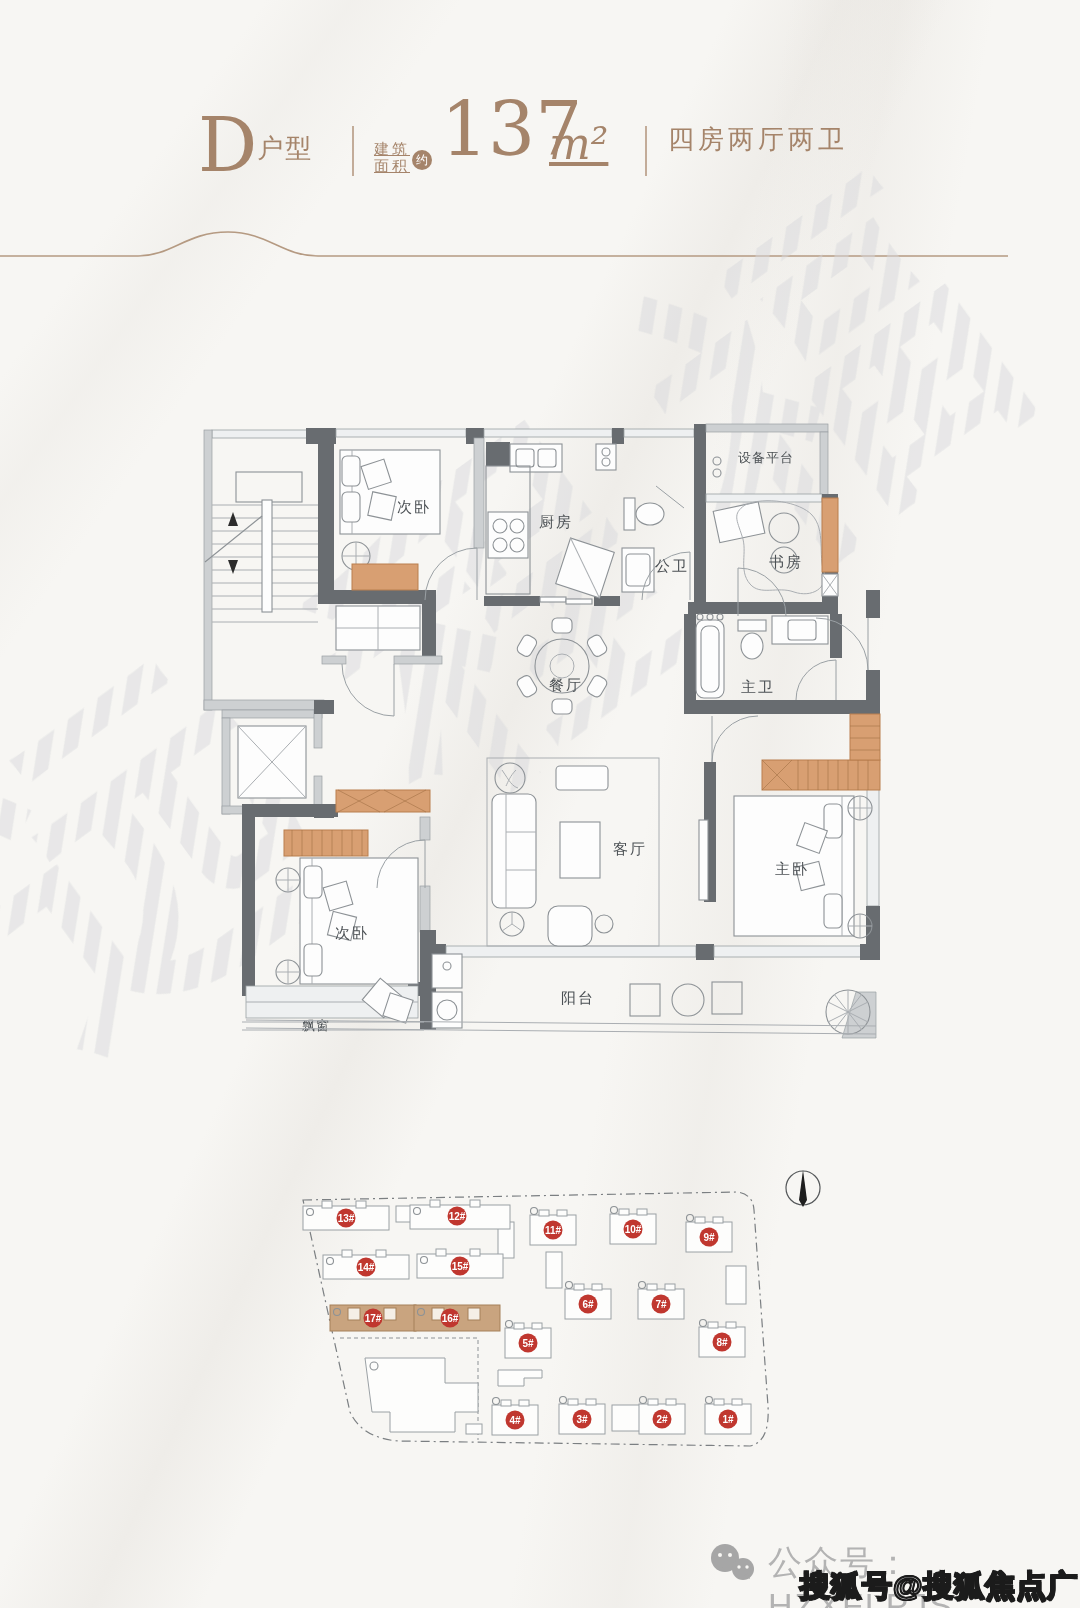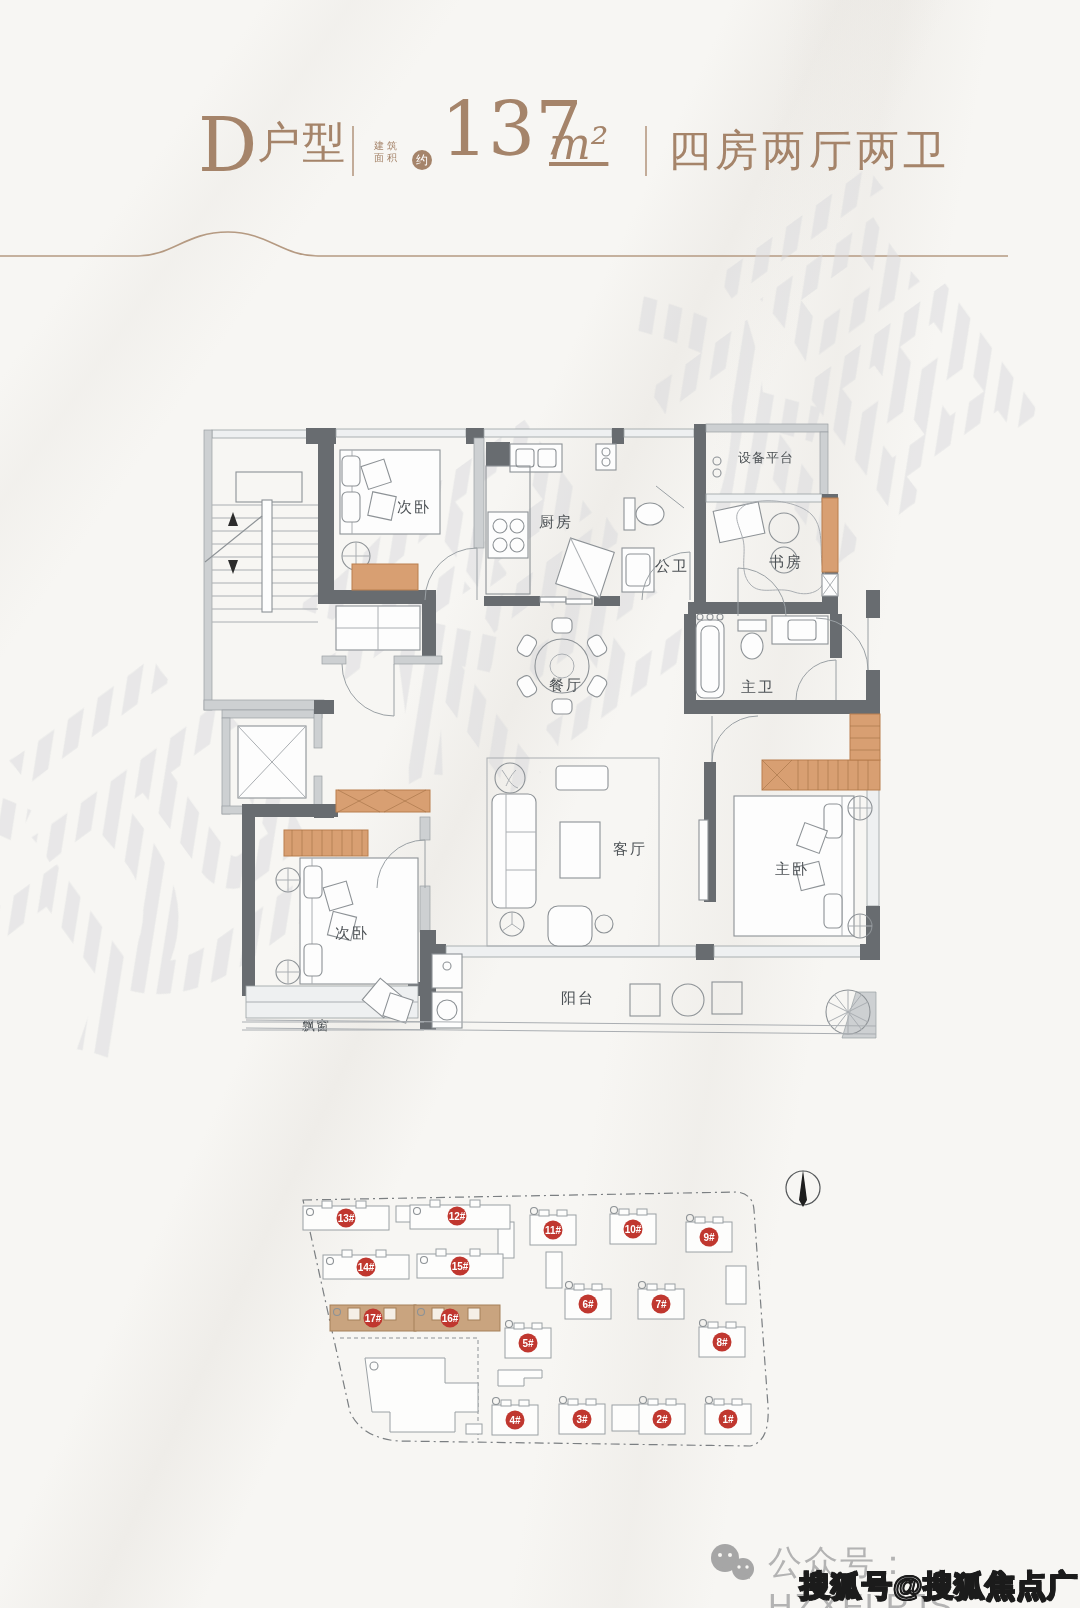--- a/index.html
+++ b/index.html
@@ -9,23 +9,23 @@
     background-image:
       linear-gradient(115deg, transparent 40%, rgba(206,200,192,.20) 46%, transparent 52%),
       linear-gradient(100deg, transparent 58%, rgba(206,200,192,.16) 66%, transparent 73%),
       linear-gradient(125deg, transparent 12%, rgba(210,205,198,.14) 16%, transparent 21%);
     font-family:"Liberation Sans", sans-serif;
   }
   .abs{position:absolute;}
   
   .hd-accent{color:#a5846a;}
   .hd-big{font-family:"DejaVu Serif", serif;font-size:74px;line-height:1;}
-  .hd-cn{font-size:43px;letter-spacing:2px;}
+  .hd-cn{font-size:26px;letter-spacing:2px;}
   .hd-divider{width:2px;height:50px;background:#b59a82;opacity:.8;}
-  .hd-small{font-size:10px;line-height:1.15;letter-spacing:3px;}
+  .hd-small{font-size:15px;line-height:1.15;letter-spacing:3px;text-decoration:underline;}
   .hd-approx{width:20px;height:20px;border-radius:50%;background:#a5846a;color:#fff;
      font-size:12px;display:flex;align-items:center;justify-content:center;}
   .hd-unit{font-family:"DejaVu Serif", serif;font-style:italic;font-size:44px;}
   
   svg text{font-family:"Liberation Sans", sans-serif;}
   .lbl{font-size:15px;fill:#4b5054;letter-spacing:2px;}
   .lbl-s{font-size:13px;fill:#4b5054;letter-spacing:1px;}
   .wd{fill:#686c70;}
   .wl{fill:#cdd0d2;stroke:#9aa0a4;stroke-width:.7;}
   .win{fill:#eef0f1;stroke:#9aa0a4;stroke-width:.8;}

